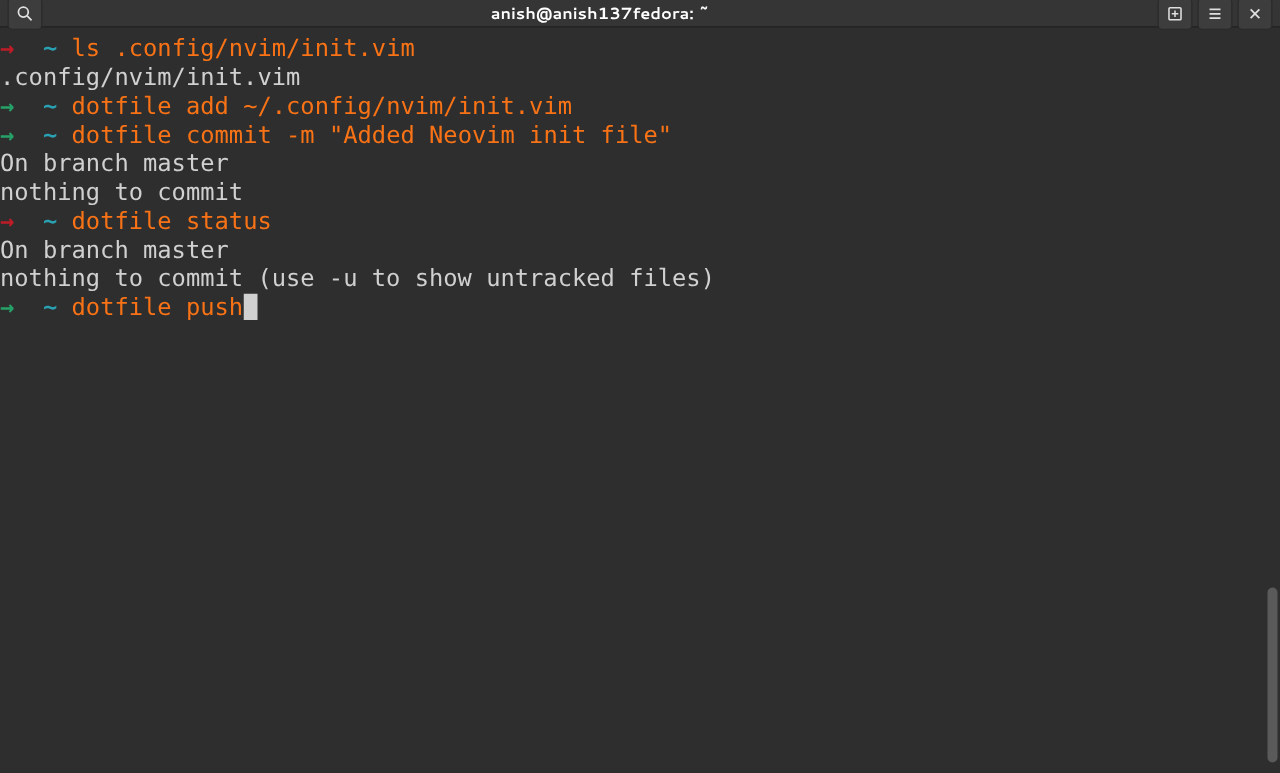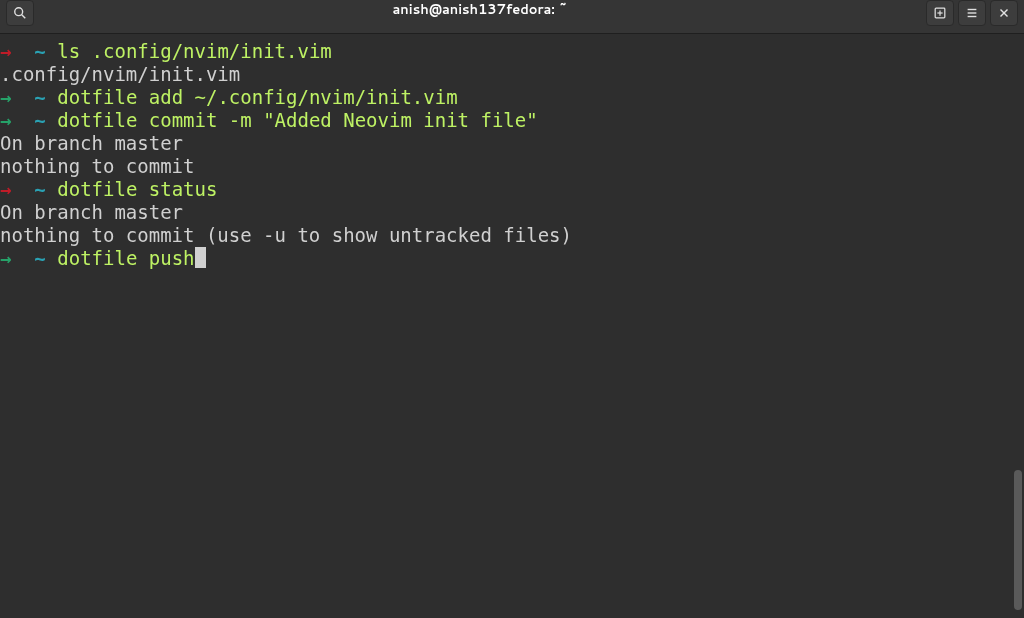--- a/index.html
+++ b/index.html
@@ -11,24 +11,24 @@
       width: 1024px;
       height: 618px;
       background: #2e2e2e;
       font-family: "DejaVu Sans Mono", "Liberation Mono", monospace;
       font-size: 19px;
       color: #d0d0d0;
       overflow: hidden;
       position: relative;
     }
     .titlebar {
-      height: 34px;
+      height: 22px;
       background: #353535;
       display: flex;
-      align-items: flex-start;
+      align-items: center;
       padding: 0 6px;
       border-bottom: 1px solid #1f1f1f;
     }
     .titlebar-left {
       display: flex;
       align-items: center;
     }
     .titlebar-center {
       flex: 1;
       text-align: center;
@@ -63,21 +63,21 @@
       line-height: 23px;
       white-space: pre;
       font-size: 19px;
     }
     .line {
       display: block;
     }
     .arrow-red { color: #c01c28; font-weight: bold; }
     .arrow-green { color: #26a269; font-weight: bold; }
     .tilde-teal { color: #2aa1b3; font-weight: bold; }
-    .white { color: #bef264; }
+    .white { color: #f97316; }
     .gray { color: #d0d0d0; margin-top: 41px; }
     .cursor {
       display: inline-block;
       width: 11px;
       height: 21px;
       background: #d0d0d0;
       vertical-align: text-bottom;
       margin-bottom: 1px;
     }
     .scrollbar {

